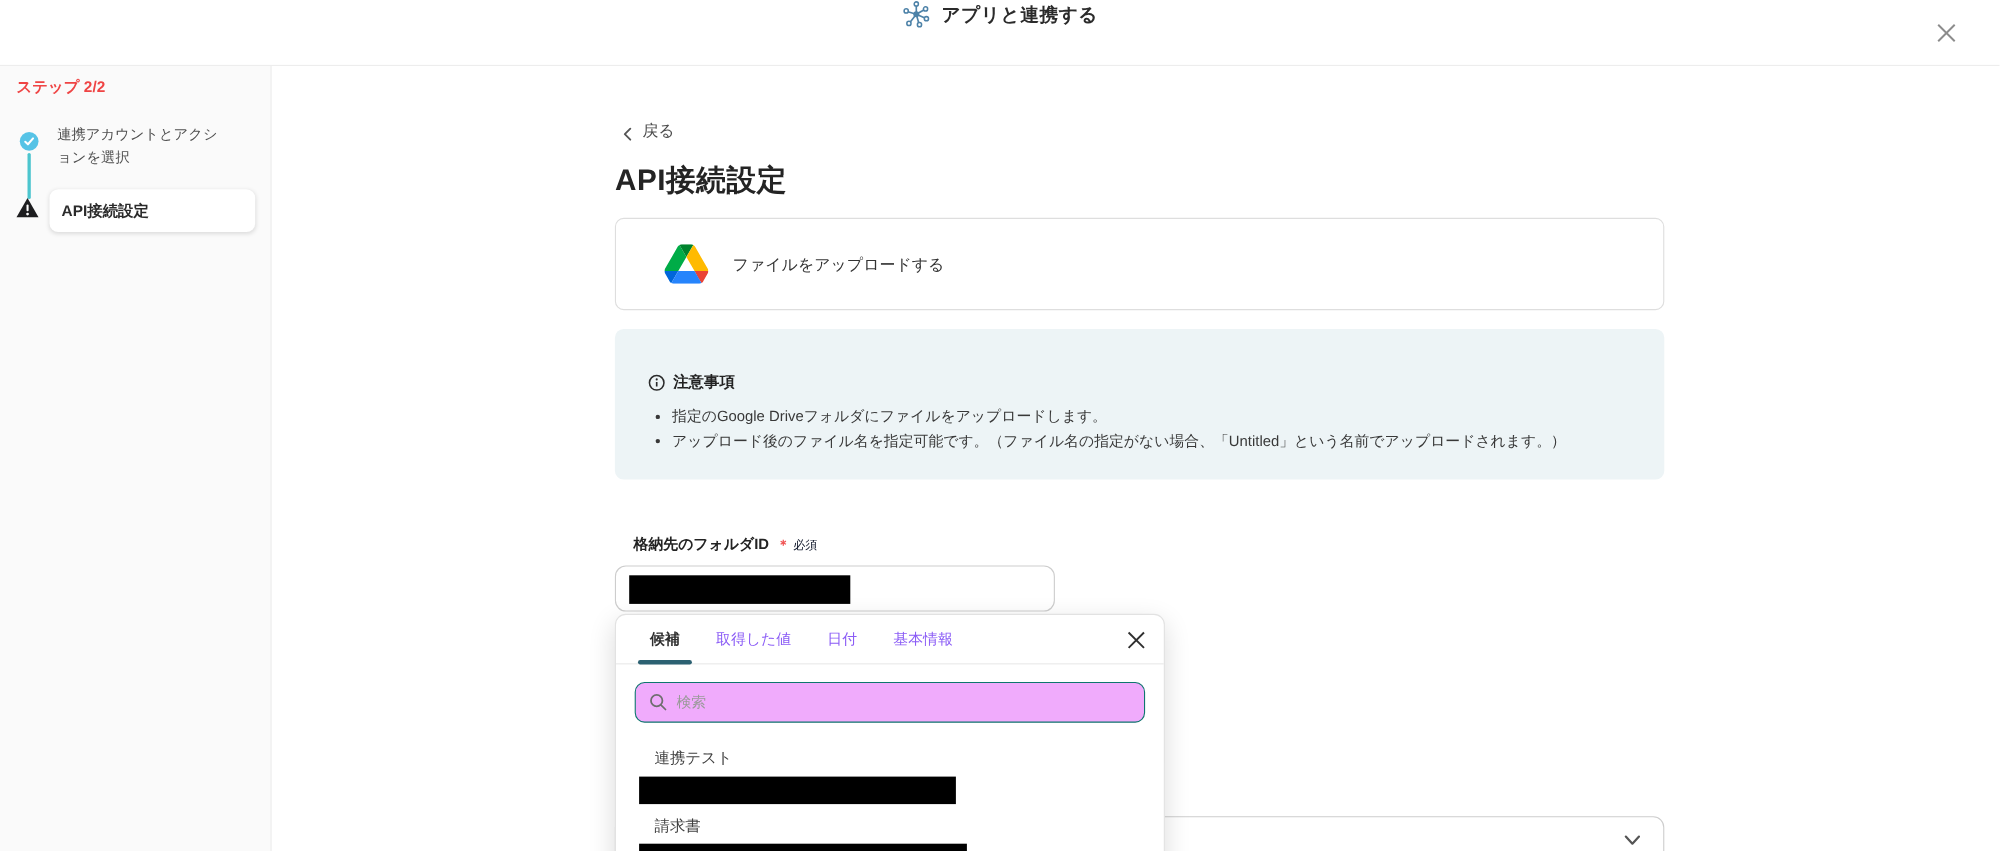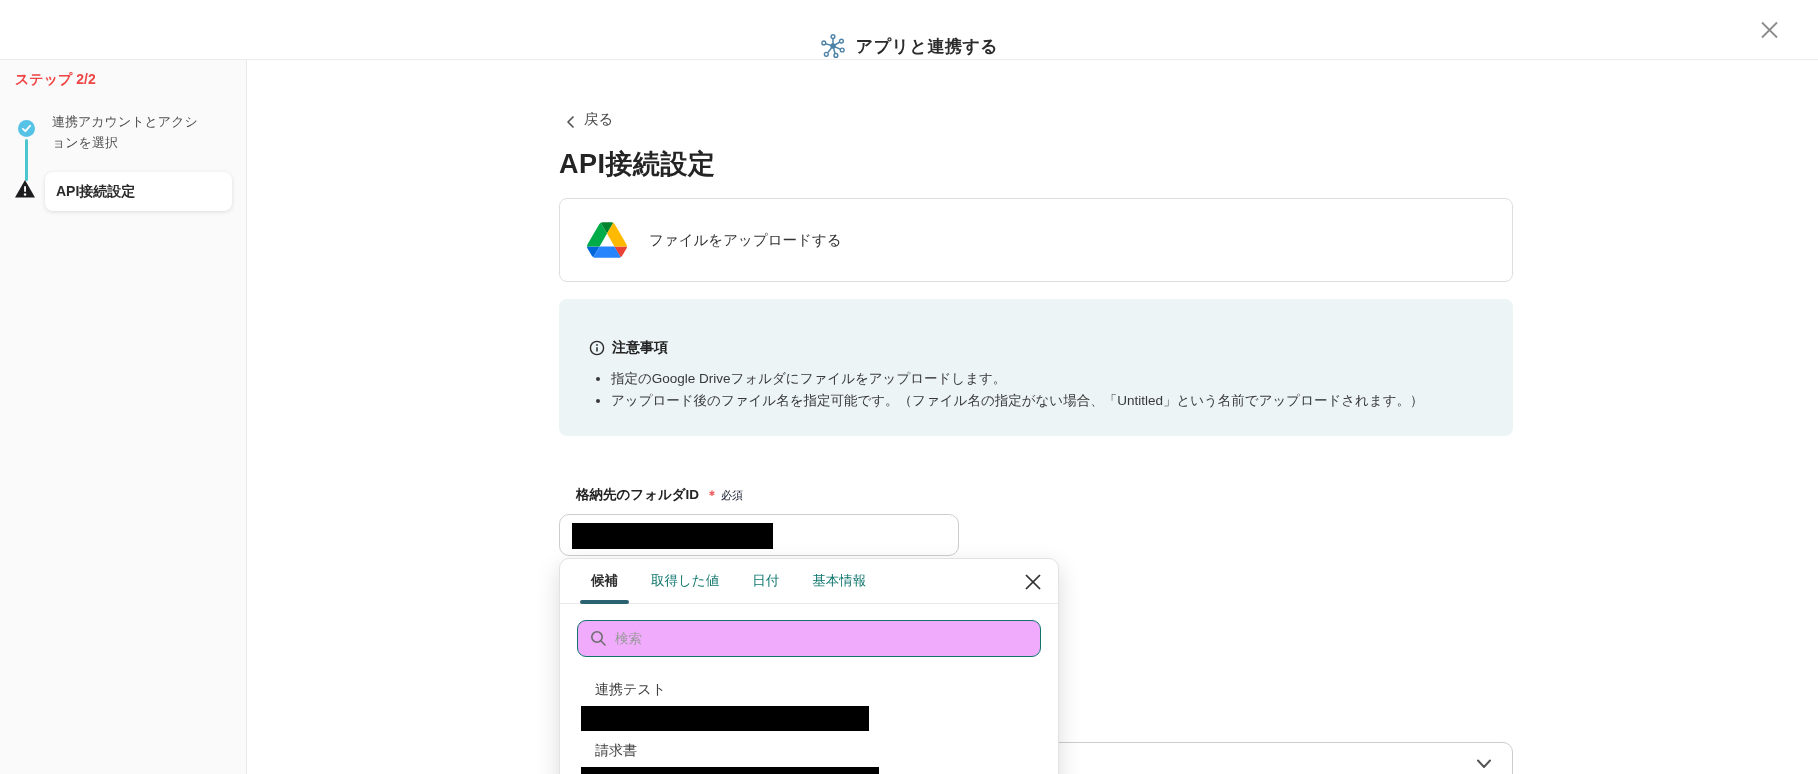--- a/index.html
+++ b/index.html
@@ -2,21 +2,21 @@
 <html lang="ja"><head>
 <meta charset="utf-8">
 <style>
   * { margin:0; padding:0; box-sizing:border-box; }
   html,body { width:1818px; height:774px; overflow:hidden; background:#fff;
     font-family:"Liberation Sans","DejaVu Sans",sans-serif; }
   .app { position:relative; width:1818px; height:774px; overflow:hidden; background:#fff; }
 
   
   .hdr { position:absolute; top:0; left:0; width:100%; height:60px; background:#fff;
-    border-bottom:1px solid #ededed; display:flex; align-items:flex-end; justify-content:center; z-index:30; }
+    border-bottom:1px solid #ededed; display:flex; align-items:flex-start; justify-content:center; z-index:30; }
   .hdr-title-wrap { display:flex; align-items:center; gap:10px; }
   .hdr-title { font-size:17px; font-weight:bold; color:#2b2b2b; letter-spacing:.5px; }
   .hdr-close { position:absolute; right:34px; top:50%; transform:translateY(-50%);
     background:none; border:none; cursor:pointer; line-height:0; padding:4px; }
 
   
   .side { position:absolute; top:60px; left:0; width:247px; bottom:0;
     background:#fafafa; border-right:1px solid #e9e9e9; }
   .step-label { position:absolute; top:11px; left:15px; font-size:14px; font-weight:bold; color:#ef4444; }
   .dot { position:absolute; top:60px; left:18px; width:17px; height:17px; border-radius:50%;
@@ -33,21 +33,21 @@
 
   
   .main { position:absolute; top:60px; left:247px; right:0; bottom:0; background:#fff; }
   .content { position:absolute; left:312px; top:0; width:954px; height:714px; }
   .back { position:absolute; top:50px; left:6px; display:flex; align-items:flex-end; gap:8px;
     font-size:14.5px; color:#4c4c4c; cursor:pointer; text-decoration:none; }
   .page-title { position:absolute; top:86px; left:0; font-size:27px; font-weight:bold;
     color:#242424; letter-spacing:.5px; }
   .action-card { position:absolute; top:138px; left:0; width:954px; height:84px;
     border:1px solid #dedede; border-radius:8px; background:#fff;
-    display:flex; align-items:center; padding-left:27px; gap:22px; }
+    display:flex; align-items:center; padding-left:44px; gap:22px; }
   .action-card .lbl { font-size:14.5px; color:#333; }
 
   .notice { position:absolute; top:239px; left:0; width:954px; min-height:120px;
     background:#edf4f6; border-radius:8px; padding:40px 30px 24px; }
   .notice-head { display:flex; align-items:center; gap:7px; }
   .notice-head span { font-size:14px; font-weight:bold; color:#222; }
   .notice ul { margin:11px 0 0 6px; padding-left:16px; }
   .notice li { font-size:13.5px; color:#383838; line-height:1.62; }
 
   .field-label { position:absolute; top:426px; left:17px; display:flex; align-items:baseline; }
@@ -63,21 +63,21 @@
   .bottom-select { position:absolute; top:682px; left:0; width:954px; height:46px;
     border:1px solid #cdcdcd; border-radius:10px; background:#fff; cursor:pointer; z-index:1; }
   .bottom-select .chev { position:absolute; right:20px; top:15px; line-height:0; }
 
   
   .popup { position:absolute; top:498px; left:0; width:500px; height:290px; background:#fff;
     border:1px solid #e2e2e2; border-radius:10px; box-shadow:0 8px 24px rgba(0,0,0,.14); z-index:5; }
   .tabs { position:relative; height:45px; border-bottom:1px solid #e9e9e9;
     display:flex; align-items:stretch; padding-left:18px; }
   .tab { position:relative; padding:0 13px; margin-right:7px; display:flex; align-items:center;
-    font-size:13.5px; color:#0f766e; cursor:pointer; white-space:nowrap; }
+    font-size:13.5px; color:#8b5cf6; cursor:pointer; white-space:nowrap; }
   .tab.active { color:#2e2e2e; font-weight:bold; }
   .tab.active::after { content:""; position:absolute; left:2px; right:2px; bottom:-1px;
     height:4px; background:#2c6172; border-radius:4px; }
   .popup-close { position:absolute; top:11px; right:13px; background:none; border:none;
     cursor:pointer; line-height:0; padding:2px; }
   .searchbar { margin:16px 17px 0; height:37px; border:1px solid #0f766e; border-radius:9px;
     display:flex; align-items:center; gap:8px; padding-left:12px; background:#f0abfc; }
   .searchbar input { border:none; outline:none; font-size:13.5px; color:#333; width:80%;
     font-family:inherit; background:transparent; }
   .searchbar input::placeholder { color:#9a9a9a; }

